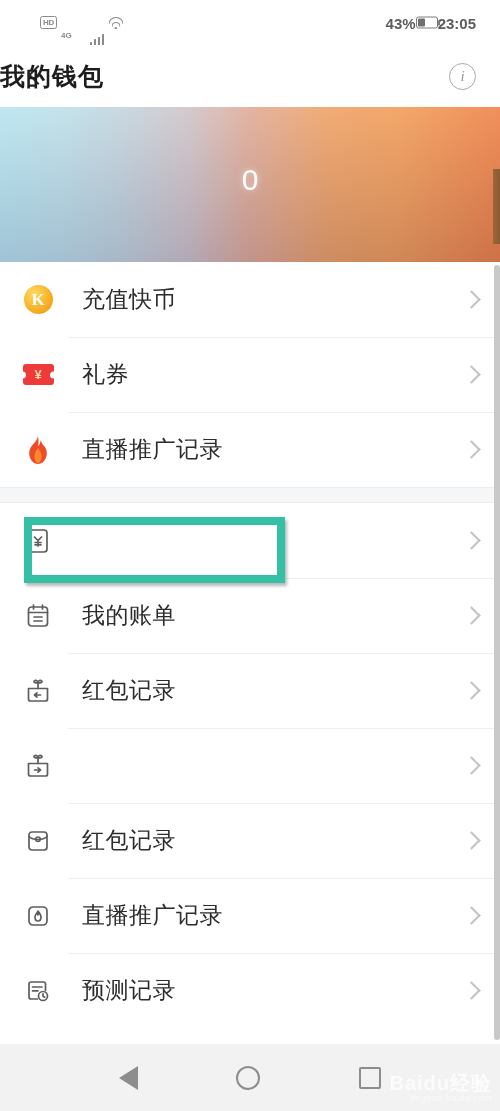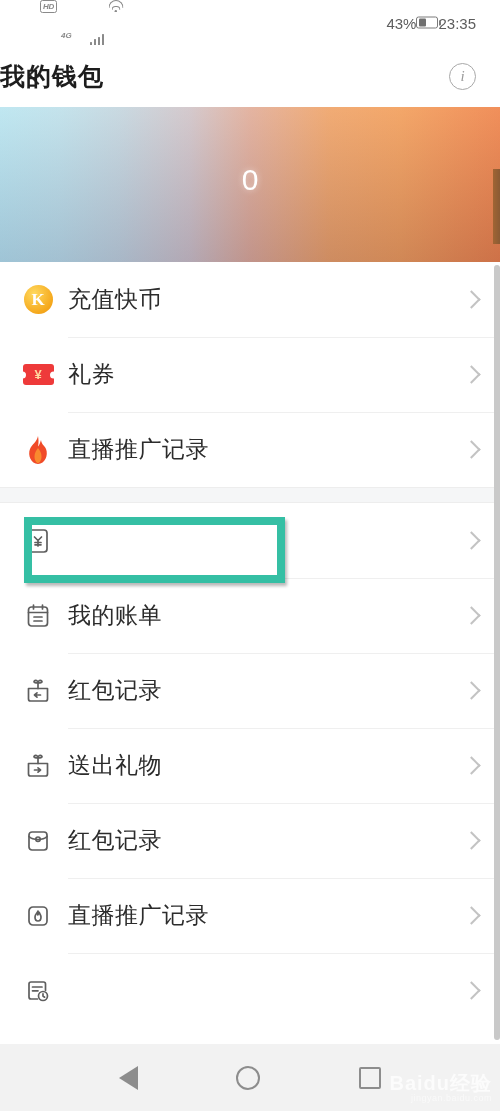--- a/index.html
+++ b/index.html
@@ -13,21 +13,21 @@
   }
 
   
   .statusbar{
     height:45px; width:100%;
     display:flex; align-items:center;
     padding:0 18px;
     background:#ffffff;
     position:relative;
   }
-  .sb-left{ display:flex; align-items:flex-start; gap:4px; margin-left:22px;font-style:italic; }
+  .sb-left{ display:flex; align-items:center; gap:4px; margin-left:22px; }
   .hd-badge{
     font-size:8px; font-weight:bold; color:#8a8a8a;
     border:1.4px solid #8a8a8a; border-radius:2.5px;
     padding:0px 2px; line-height:11px; letter-spacing:-0.3px;
   }
   .net-wrap{ display:flex; align-items:flex-end; gap:18px;margin-top:32px; }
   .net-g{ font-size:8px; color:#8a8a8a; line-height:8px; margin-bottom:6px; font-weight:600;}
   .bars{ display:flex; align-items:flex-end; gap:1.5px; height:13px;}
   .bars i{ width:2.5px; background:#8a8a8a; border-radius:0.5px; display:block;}
   .bars i:nth-child(1){height:4px}
@@ -40,21 +40,21 @@
     border:1.6px solid #8a8a8a; border-bottom:none;
     border-radius:50% 50% 0 0 / 100% 100% 0 0;
   }
   .wifi span.a{ width:15px; height:7.5px; bottom:5px;}
   .wifi span.b{ width:9px; height:4.5px; bottom:2.5px;}
   .wifi span.c{ width:3.5px;height:2px; bottom:0.5px; background:#8a8a8a;}
 
   .sb-right{
     position:absolute; right:24px; top:50%; transform:translateY(-50%);
     display:flex; align-items:center; gap:0;
-    font-size:15px; color:#5d5d5d;
+    font-size:15px; color:#5d5d5d;font-weight:bold;
   }
   .batt{ position:relative; width:22px; height:12px;
          border:1.5px solid #7a7a7a; border-radius:2.5px; padding:1.3px;}
   .batt::after{ content:""; position:absolute; right:-3.5px; top:3px;
          width:2px; height:5px; background:#7a7a7a; border-radius:0 1px 1px 0;}
   .batt i{ display:block; height:100%; background:#6f6f6f; border-radius:1px;}
 
   
   .header{
     height:62px; display:flex; align-items:center;
@@ -108,21 +108,21 @@
     height:75px; display:flex; align-items:center;
     padding:0 22px 0 20px; position:relative; background:#fff;
   }
   .row + .row::before{
     content:""; position:absolute; left:68px; right:0; top:0;
     height:1px; background:#efefef;
   }
   .row-ic{ width:36px; display:flex; align-items:center; justify-content:center;
            flex:none; }
   .row-label{
-    margin-left:12px; font-size:23px; color:#2c2c2c; letter-spacing:0.5px;
+    margin-left:26px; font-size:23px; color:#2c2c2c; letter-spacing:0.5px;
   }
   .chev{
     margin-left:auto; width:13px;height:13px; position:relative; flex:none;
   }
   .chev::before{
     content:""; position:absolute; left:0; top:0;
     width:11px;height:11px;
     border-top:2px solid #c3c3c3; border-right:2px solid #c3c3c3;
     transform:rotate(45deg);
   }
@@ -204,21 +204,21 @@
       <span class="a"></span>
         <span class="b"></span>
         <span class="c"></span>
     </span>
   </div>
   <div class="sb-right">
     <span>43%</span>
     <span class="batt">
         <i style="width:43%"></i>
       </span>
-    <span>23:35</span>
+    <span>23:05</span>
   </div>
 </div>
 
 <div class="header">
   <div class="back-chev"></div>
   <div class="title">我的钱包</div>
   <div class="info-ic">i</div>
 </div>
 
 <div class="banner">
@@ -294,21 +294,20 @@
   </div>
 
   <div class="row">
     <div class="row-ic">
       <svg width="28" height="28" viewBox="0 0 28 28">
         <path class="outline" d="M4.5 11.5 H23.5 V22 a2 2 0 0 1 -2 2 H6.5 a2 2 0 0 1 -2 -2 Z"></path>
         <path class="outline" d="M14 11.5 V6 M14 6 C14 3.5 11.5 2.5 10.3 4 C9.3 5.3 11 6 14 6 Z M14 6 C14 3.5 16.5 2.5 17.7 4 C18.7 5.3 17 6 14 6 Z"></path>
         <path class="outline" d="M10.5 18 H16.5 M14 15.8 L16.5 18 L14 20.2"></path>
       </svg>
     </div>
-    <div class="row-label">送出礼物</div>
     <div class="chev"></div>
   </div>
 
   <div class="row">
     <div class="row-ic">
       <svg width="28" height="28" viewBox="0 0 28 28">
         <rect class="outline" x="5" y="5" width="18" height="18" rx="3"></rect>
         <path class="outline" d="M5 9.5 C9 13.5 19 13.5 23 9.5"></path>
         <circle class="outline" cx="14" cy="12.2" r="2.2"></circle>
       </svg>
@@ -330,20 +329,21 @@
 
   <div class="row">
     <div class="row-ic">
       <svg width="28" height="28" viewBox="0 0 28 28">
         <path class="outline" d="M21.5 13.5 V7 a2 2 0 0 0 -2 -2 H7 a2 2 0 0 0 -2 2 V20 a2 2 0 0 0 2 2 h6.5"></path>
         <path class="outline" d="M8.5 10 H18 M8.5 13.8 H14"></path>
         <circle class="outline" cx="19" cy="19" r="4.5"></circle>
         <path class="outline" d="M19 16.8 V19 L20.6 20.2"></path>
       </svg>
     </div>
+    <div class="row-label">预测记录</div>
     <div class="chev"></div>
   </div>
 </div>
 
 <div class="hl-box"></div>
 
 <div class="scrollbar"></div>
 
 <div class="navbar">
   <div class="nav-back"></div>

